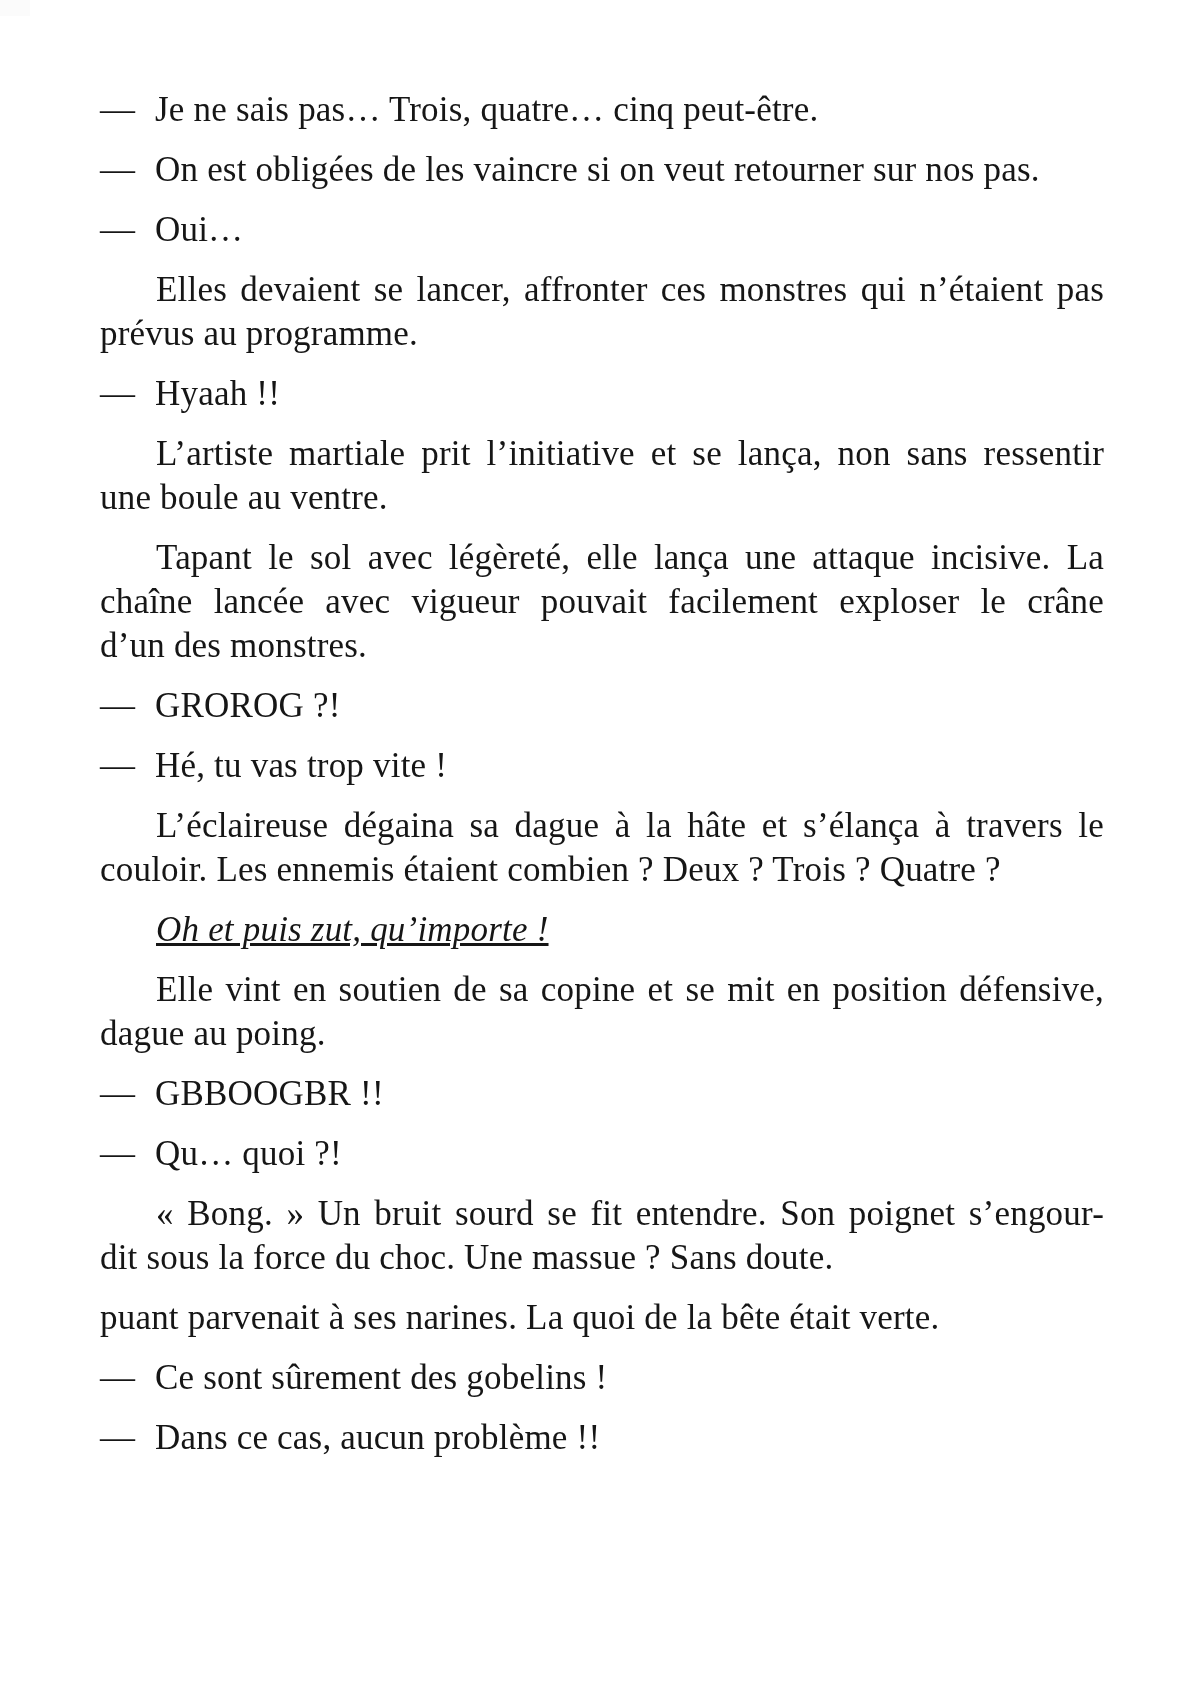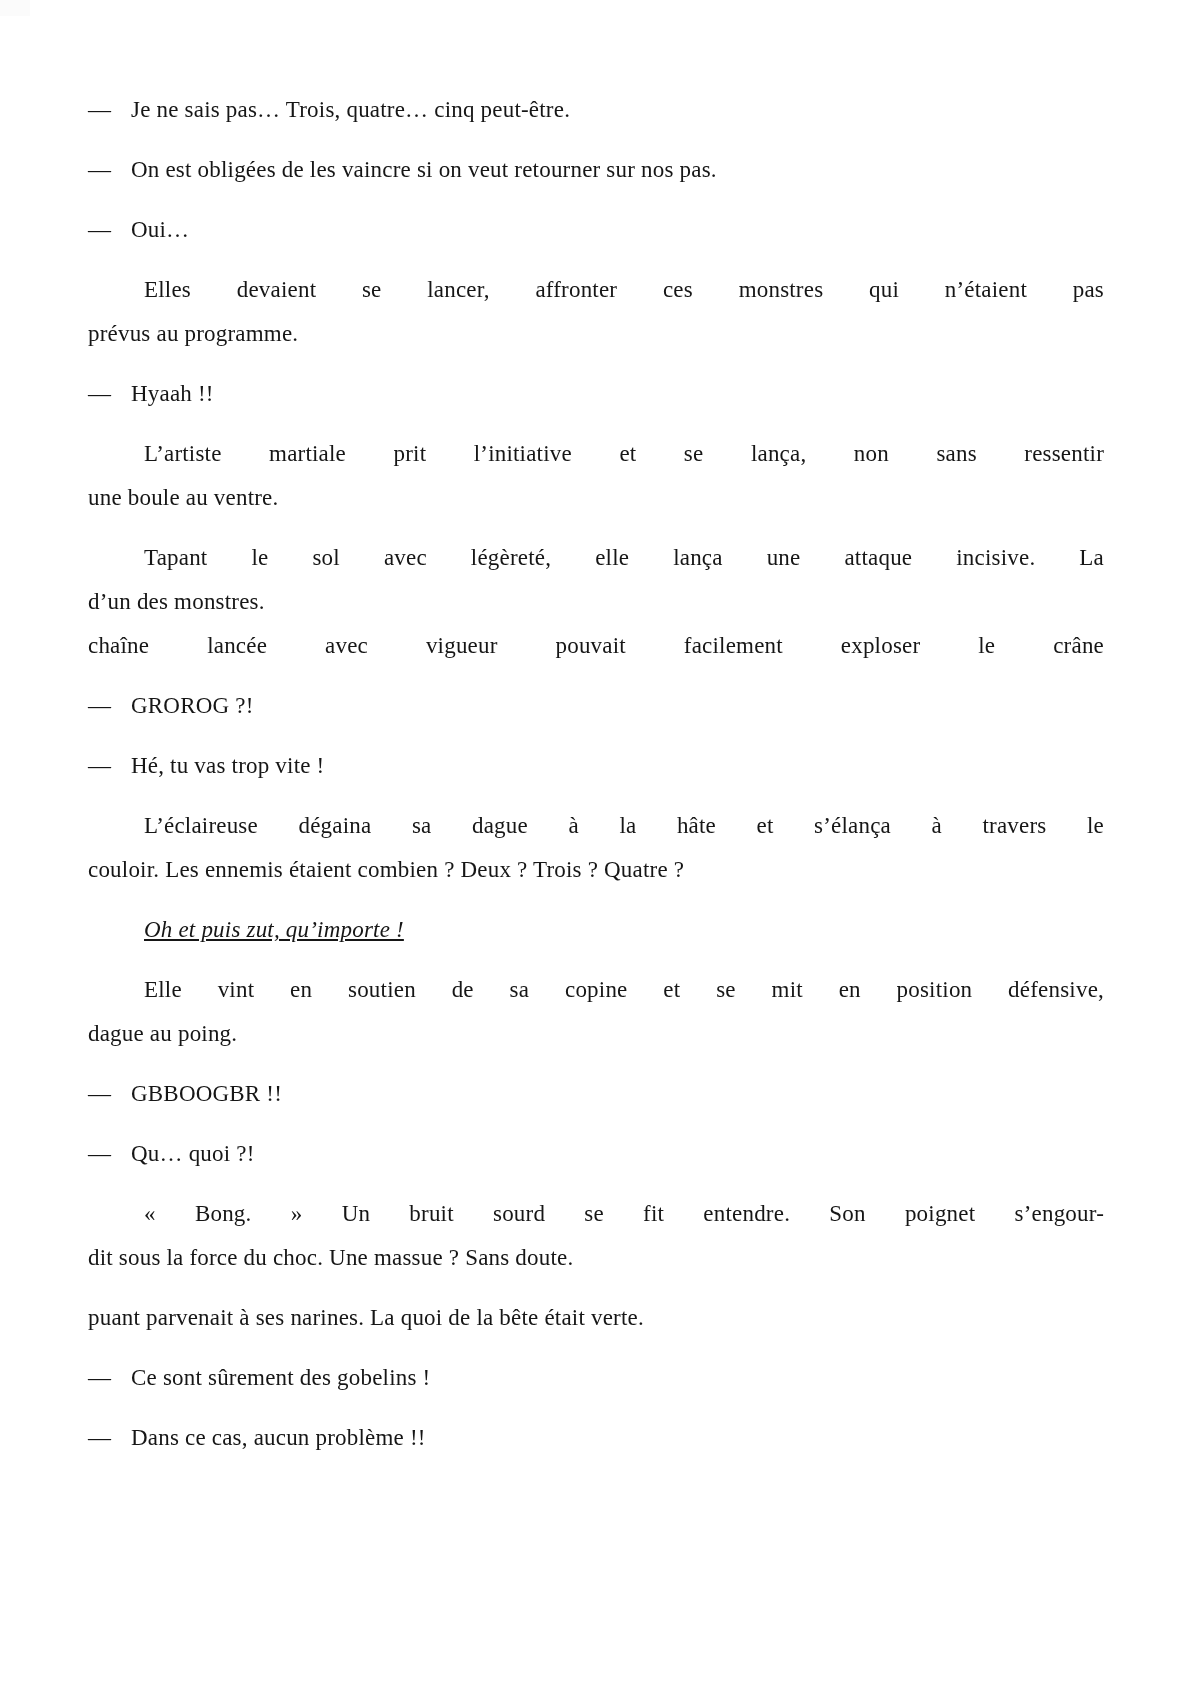--- a/index.html
+++ b/index.html
@@ -21,23 +21,24 @@
   .text-block {
     position: absolute;
     left: 88px;
     top: 0;
     width: 1016px;
     padding-top: 88px;
   }
   .para { margin: 0 0 16px 0; }
   .para:last-child { margin-bottom: 0; }
   .line {
-    font-size: 23px;
+    font-size: 35px;
     line-height: 44px;
     letter-spacing: 0.2px;
+    margin-left: 12px;
   }
   
   .line.full {
     text-align: justify;
     text-align-last: justify;
   }
   .para.narrative .line.first,
   .para.narrative-italic .line.first { text-indent: 56px; }
   .para.narrative-italic { font-style: italic; text-decoration: underline; }
   .dash { letter-spacing: 0; }
@@ -64,22 +65,22 @@
     </div>
     <div class="para dialogue">
       <div class="line first"><span class="dash">—</span><span class="dash-gap"></span>Hyaah !!</div>
     </div>
     <div class="para narrative">
       <div class="line first full">L’artiste martiale prit l’initiative et se lança, non sans ressentir</div>
       <div class="line">une boule au ventre.</div>
     </div>
     <div class="para narrative">
       <div class="line first full">Tapant le sol avec légèreté, elle lança une attaque incisive. La</div>
+      <div class="line full">chaîne lancée avec vigueur pouvait facilement exploser le crâne</div>
       <div class="line">d’un des monstres.</div>
-      <div class="line full">chaîne lancée avec vigueur pouvait facilement exploser le crâne</div>
     </div>
     <div class="para dialogue">
       <div class="line first"><span class="dash">—</span><span class="dash-gap"></span>GROROG ?!</div>
     </div>
     <div class="para dialogue">
       <div class="line first"><span class="dash">—</span><span class="dash-gap"></span>Hé, tu vas trop vite !</div>
     </div>
     <div class="para narrative">
       <div class="line first full">L’éclaireuse dégaina sa dague à la hâte et s’élança à travers le</div>
       <div class="line">couloir. Les ennemis étaient combien ? Deux ? Trois ? Quatre ?</div>

